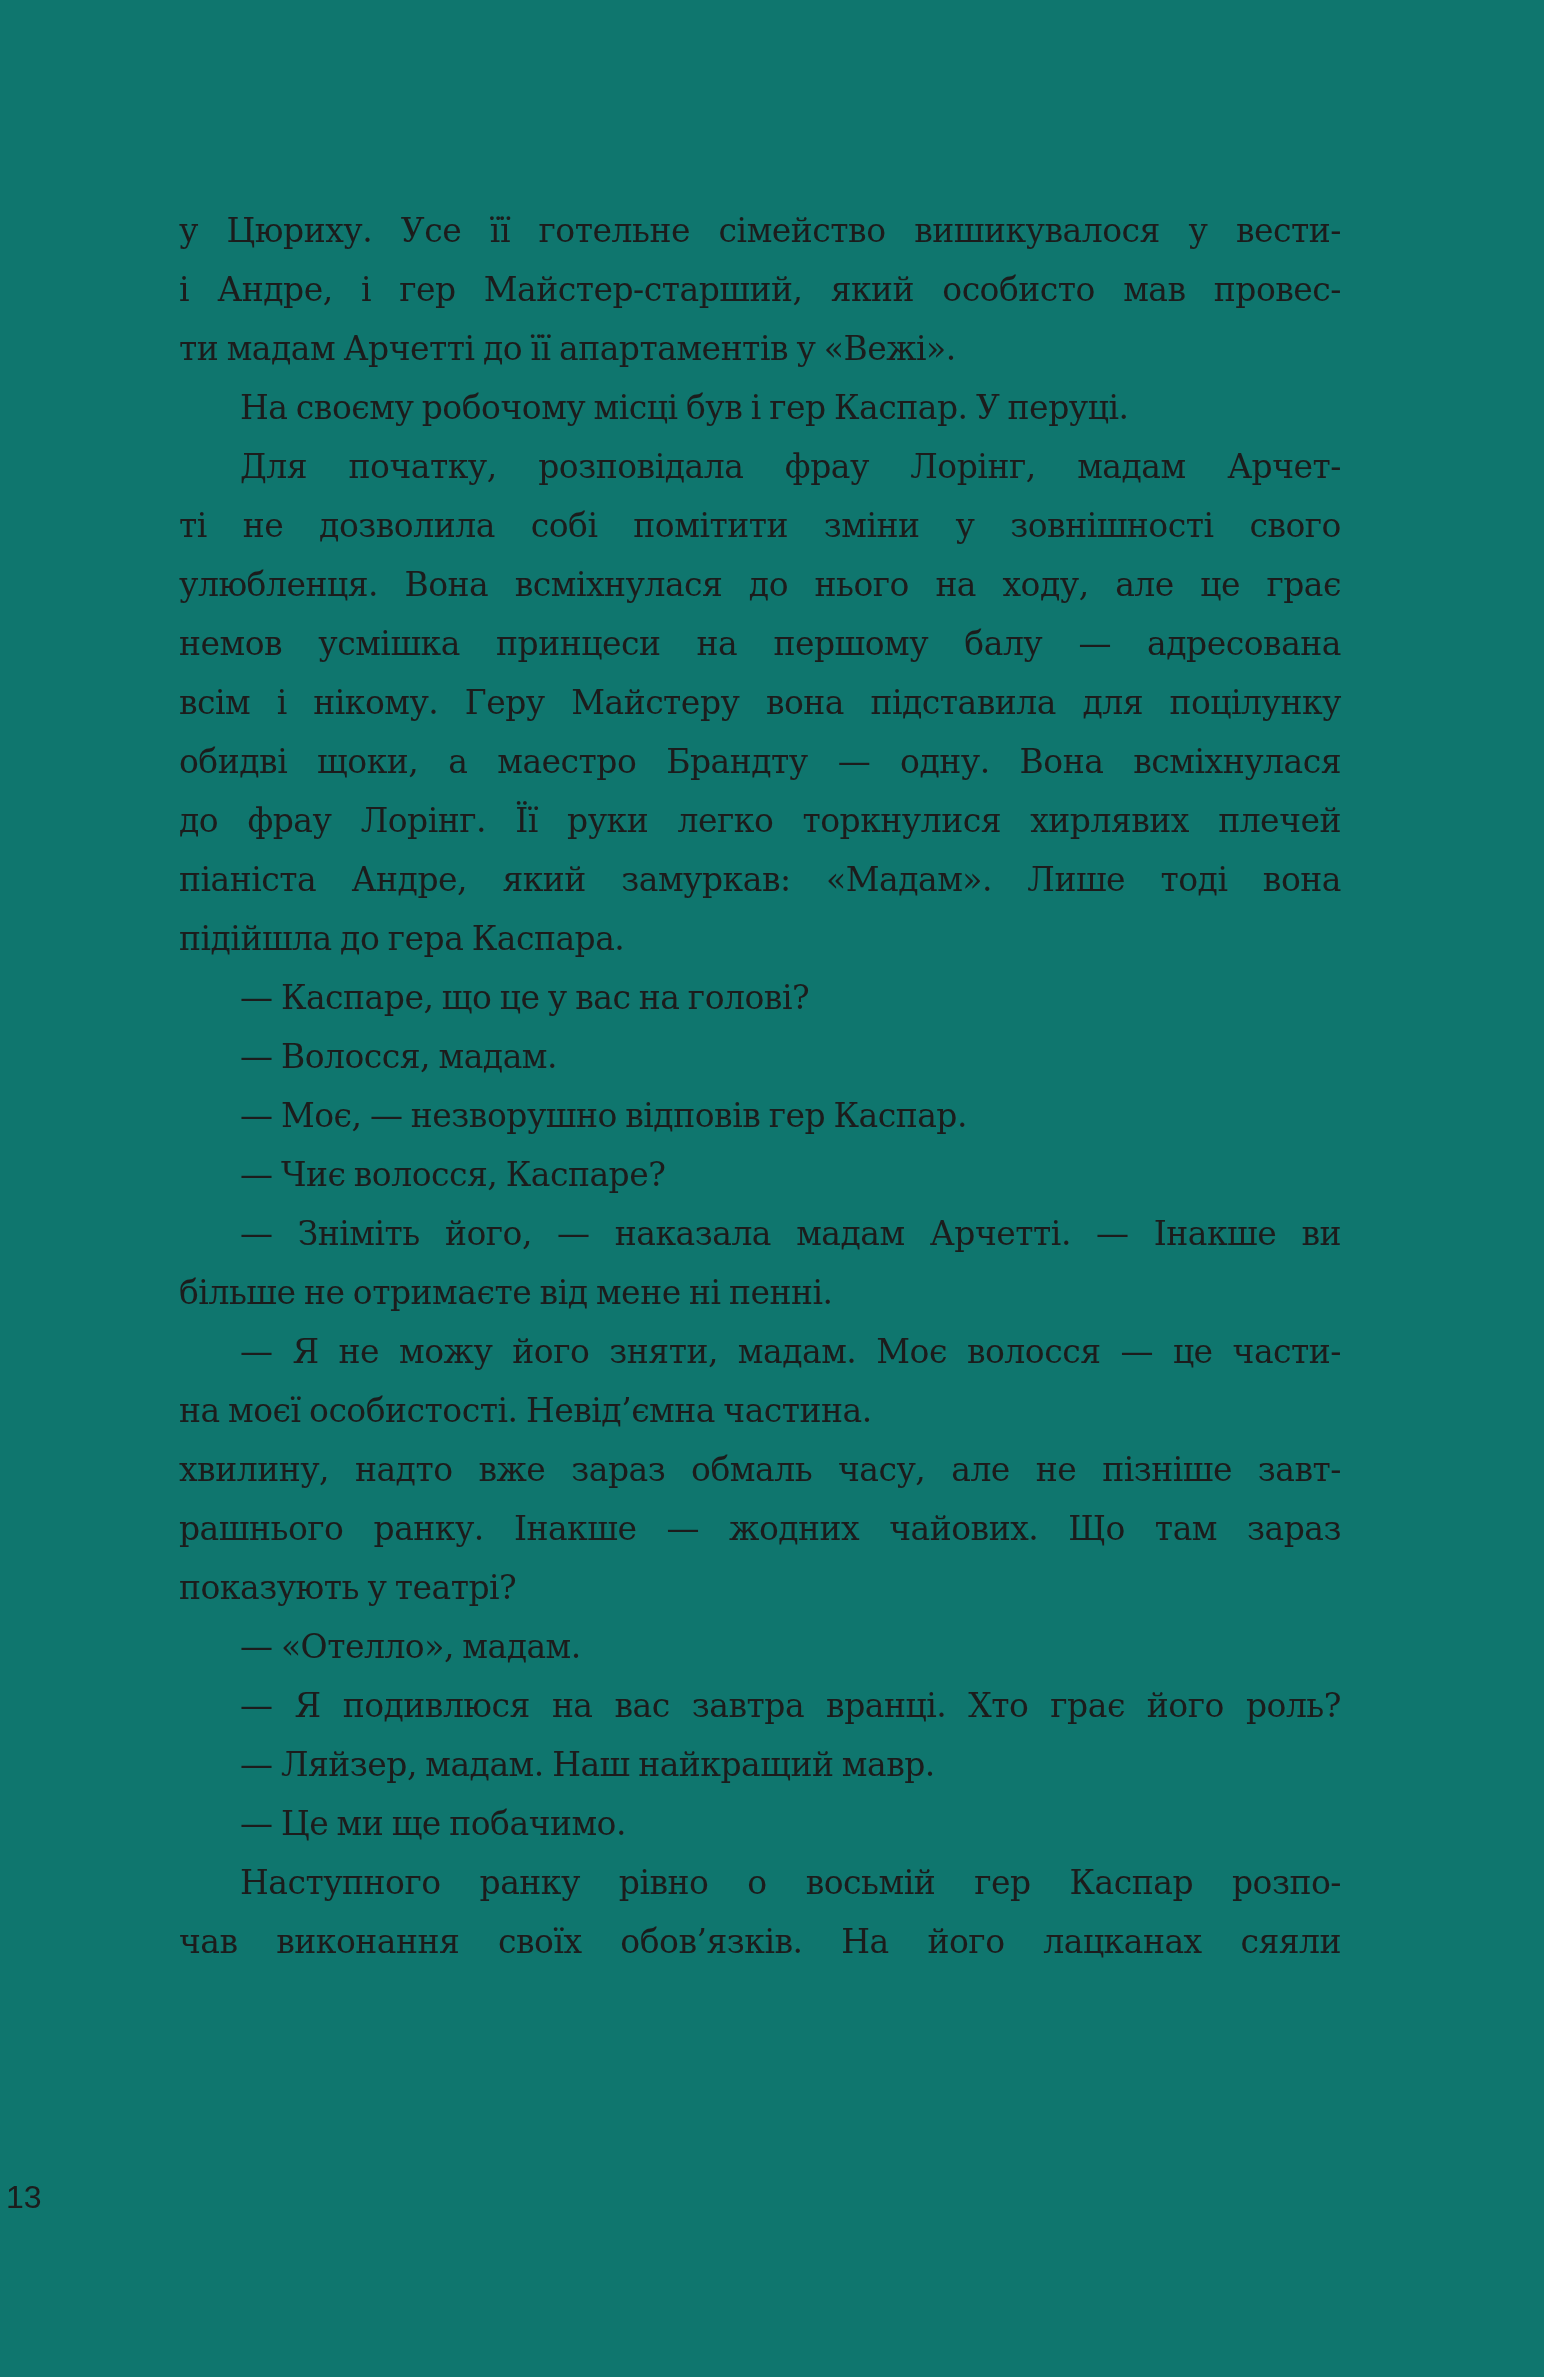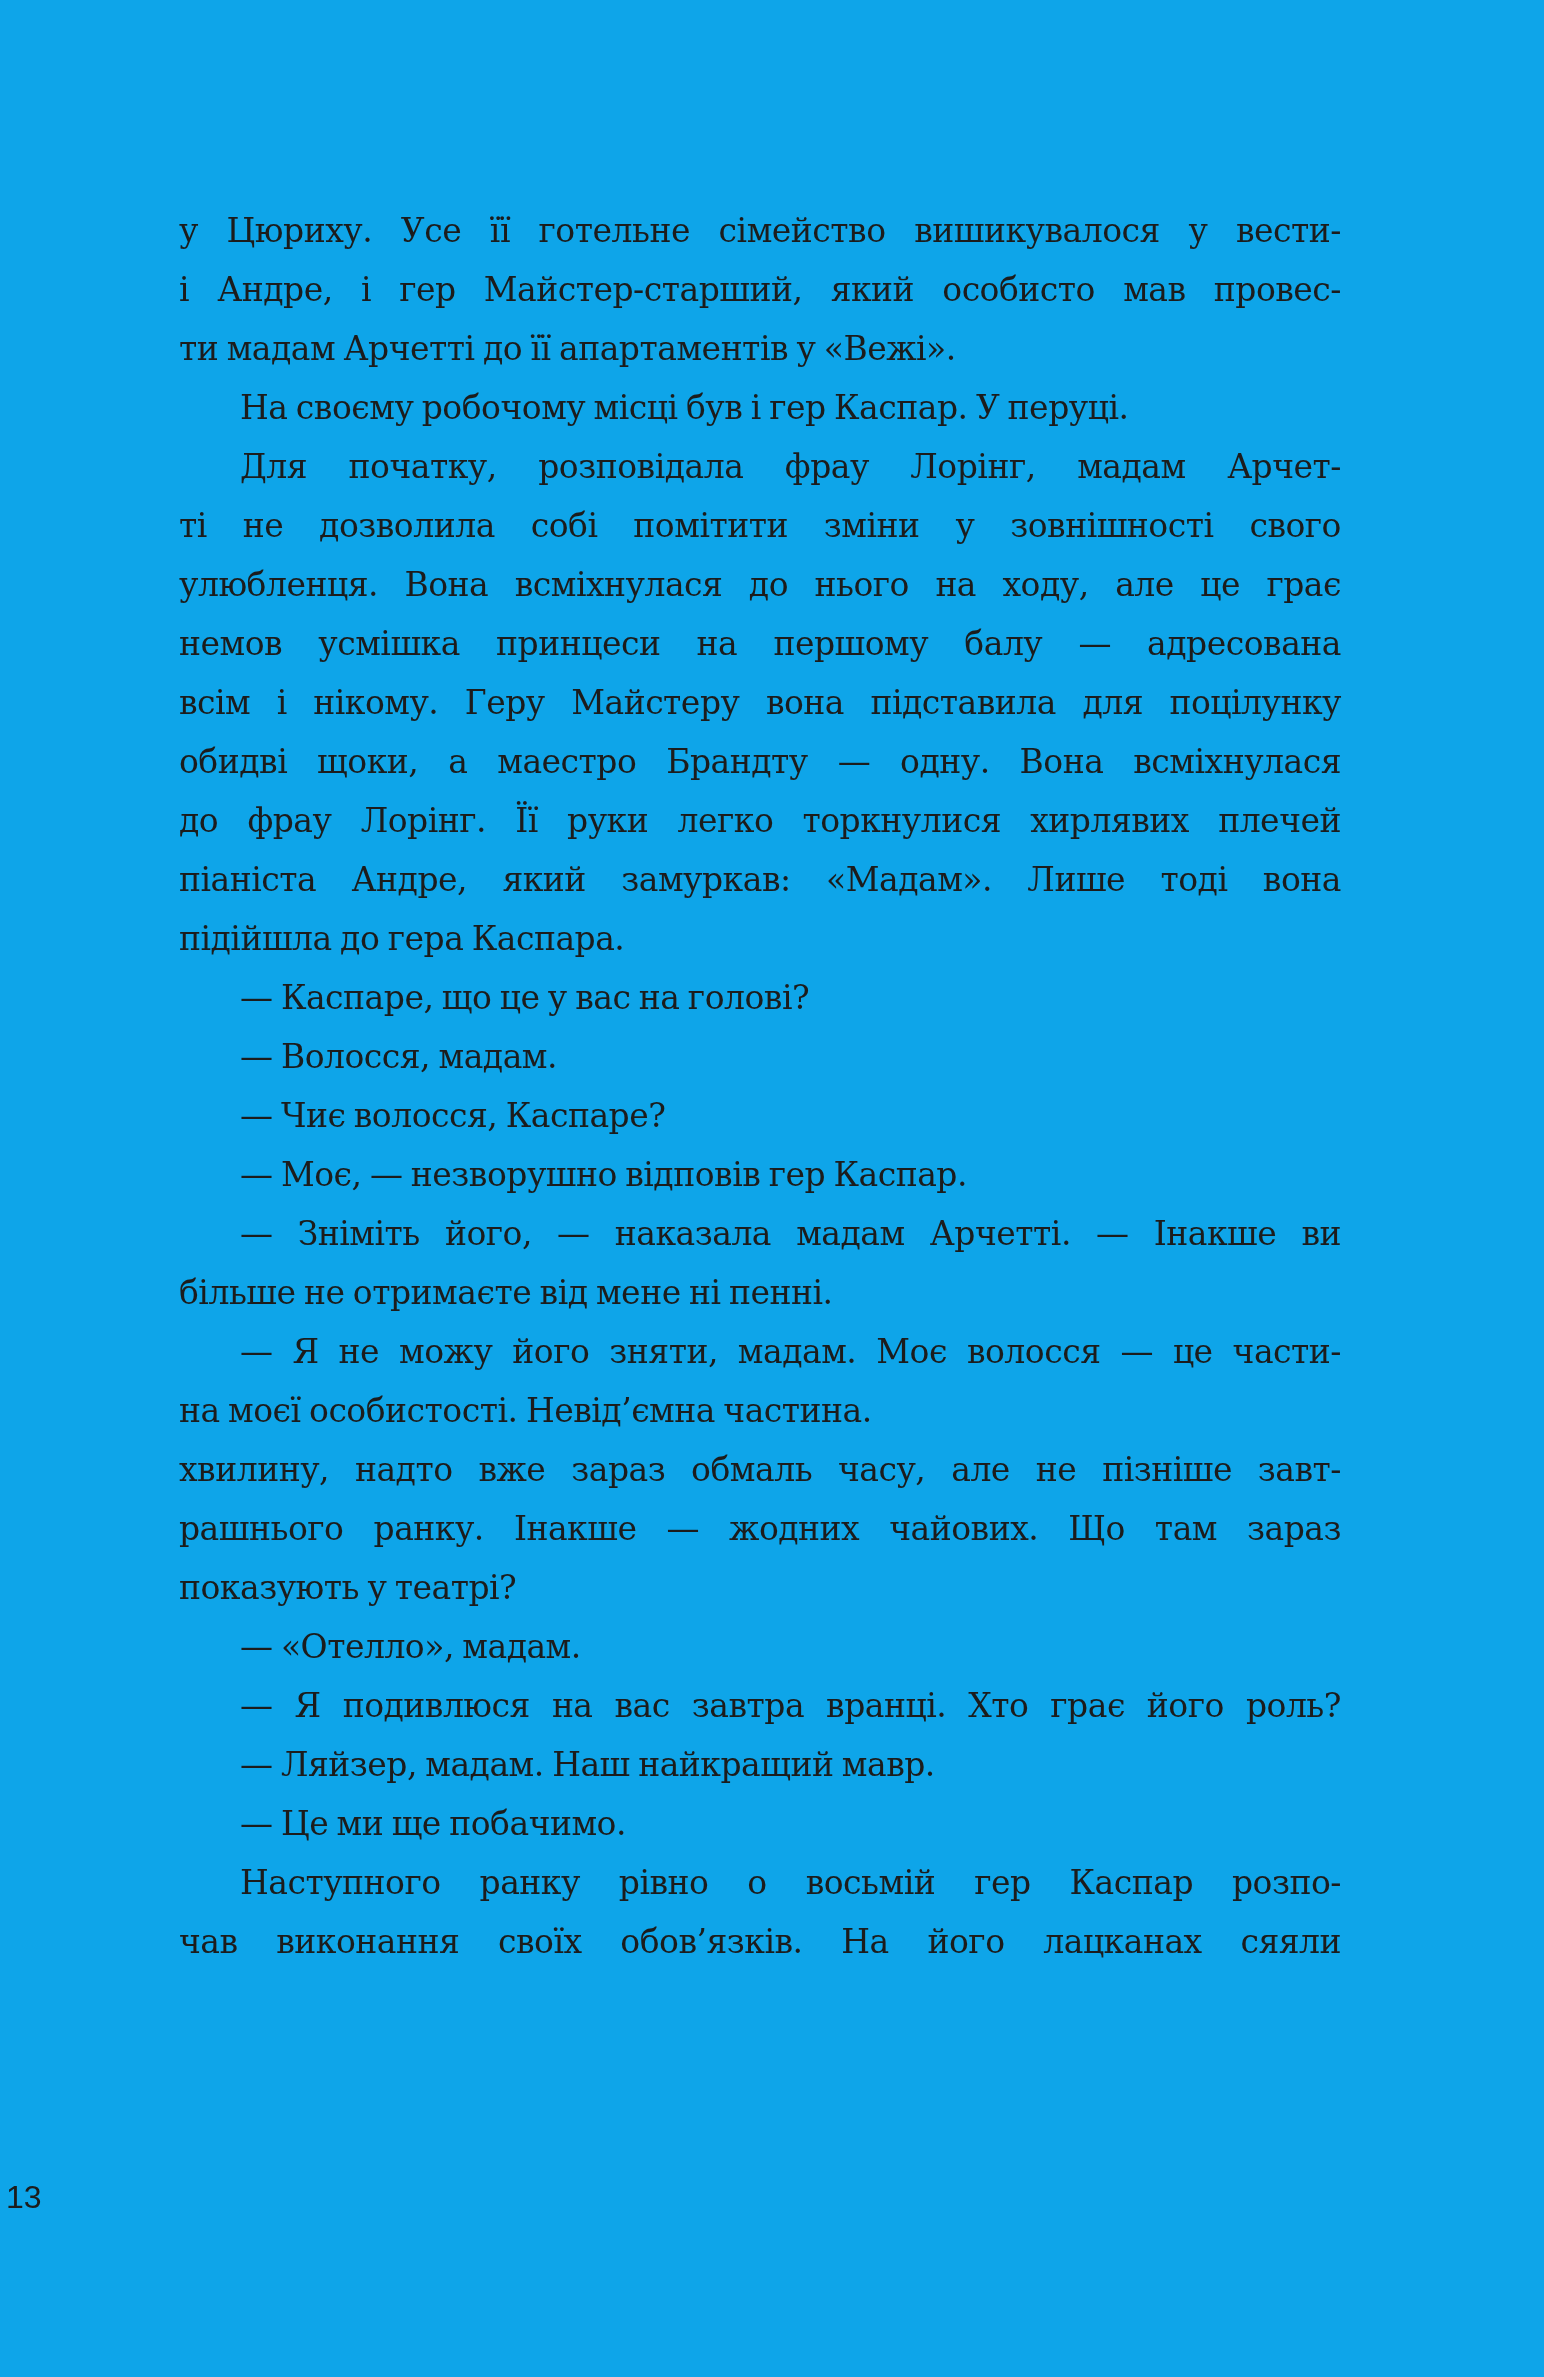--- a/index.html
+++ b/index.html
@@ -1,19 +1,19 @@
 <!DOCTYPE html>
 <html style="font-size:13px"><head>
 <meta charset="utf-8">
 <style>
   html, body { margin: 0; padding: 0; background: #ffffff; }
   body { width: 1545px; height: 2377px; position: relative; overflow: hidden; }
   .page {
     position: absolute; left: 0; top: 0; width: 1545px; height: 2377px;
-    background: #0ea5e9;
+    background: #0f766e;
   }
   .text-block {
     position: absolute; left: 179px; top: 201px; width: 1162px;
     font-family: "DejaVu Serif", "Liberation Serif", serif;
     font-size: 33px;
     color: #1c1c1c;
   }
   .line {
     height: 59px; line-height: 59px;
     white-space: nowrap;
@@ -43,22 +43,22 @@
       <div class="line">ті не дозволила собі помітити зміни у зовнішності свого</div>
       <div class="line">улюбленця. Вона всміхнулася до нього на ходу, але це грає</div>
       <div class="line">немов усмішка принцеси на першому балу — адресована</div>
       <div class="line">всім і нікому. Геру Майстеру вона підставила для поцілунку</div>
       <div class="line">обидві щоки, а маестро Брандту — одну. Вона всміхнулася</div>
       <div class="line">до фрау Лорінг. Її руки легко торкнулися хирлявих плечей</div>
       <div class="line">піаніста Андре, який замуркав: «Мадам». Лише тоді вона</div>
       <div class="line last">підійшла до гера Каспара.</div>
       <div class="line indent last">— Каспаре, що це у вас на голові?</div>
       <div class="line indent last">— Волосся, мадам.</div>
+      <div class="line indent last">— Моє, — незворушно відповів гер Каспар.</div>
       <div class="line indent last">— Чиє волосся, Каспаре?</div>
-      <div class="line indent last">— Моє, — незворушно відповів гер Каспар.</div>
       <div class="line indent">— Зніміть його, — наказала мадам Арчетті. — Інакше ви</div>
       <div class="line last">більше не отримаєте від мене ні пенні.</div>
       <div class="line indent">— Я не можу його зняти, мадам. Моє волосся — це части-</div>
       <div class="line last">на моєї особистості. Невід’ємна частина.</div>
       <div class="line">хвилину, надто вже зараз обмаль часу, але не пізніше завт-</div>
       <div class="line">рашнього ранку. Інакше — жодних чайових. Що там зараз</div>
       <div class="line last">показують у театрі?</div>
       <div class="line indent last">— «Отелло», мадам.</div>
       <div class="line indent">— Я подивлюся на вас завтра вранці. Хто грає його роль?</div>
       <div class="line indent last">— Ляйзер, мадам. Наш найкращий мавр.</div>

